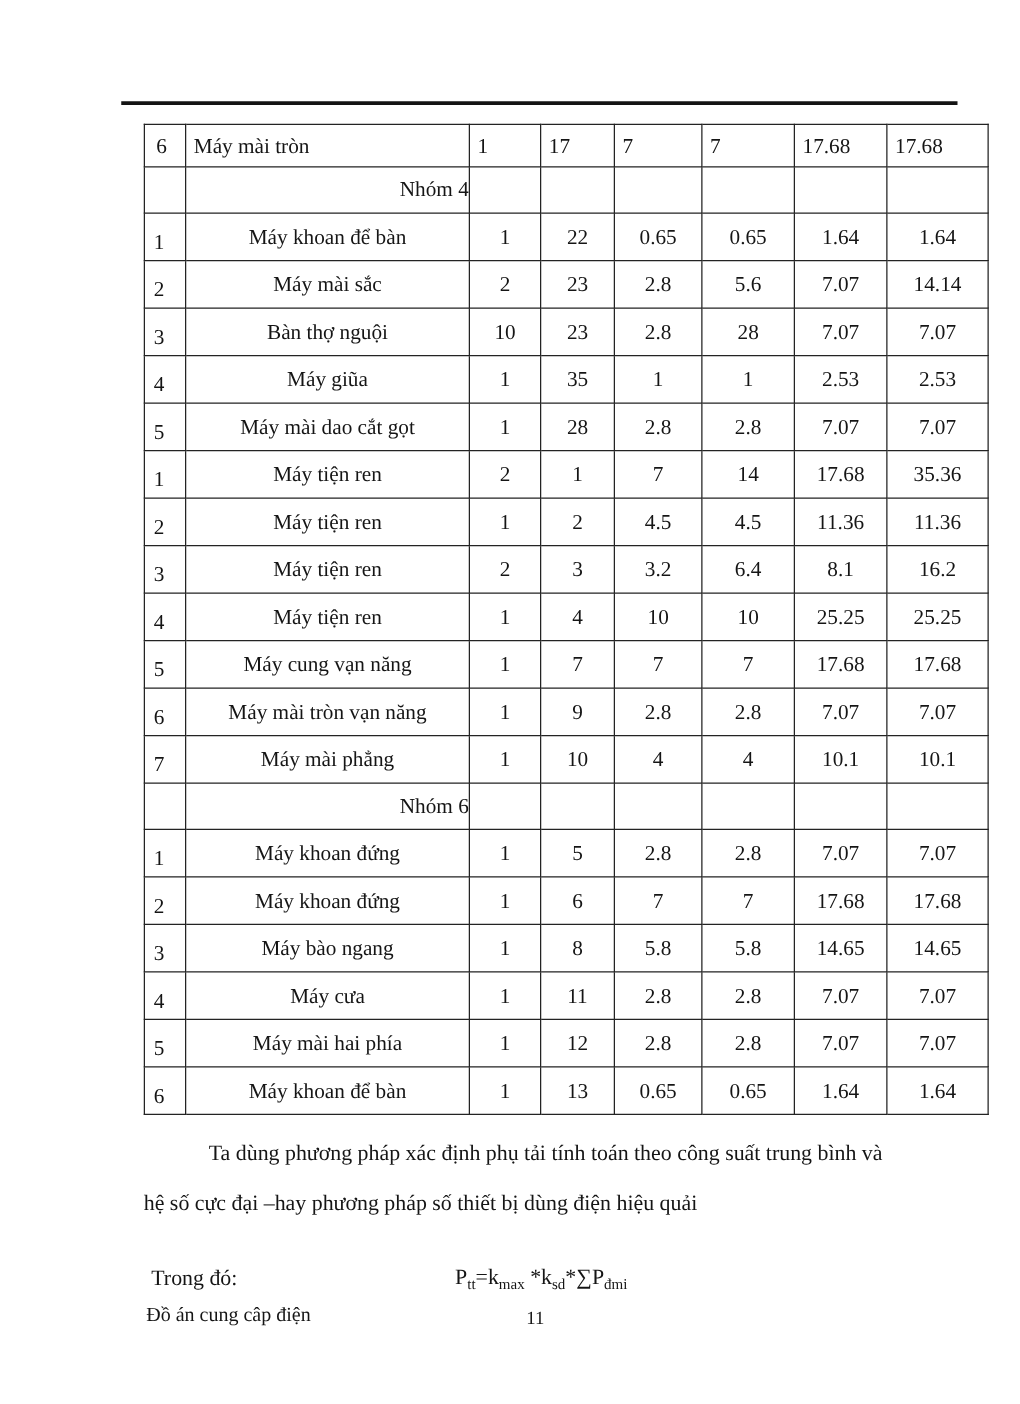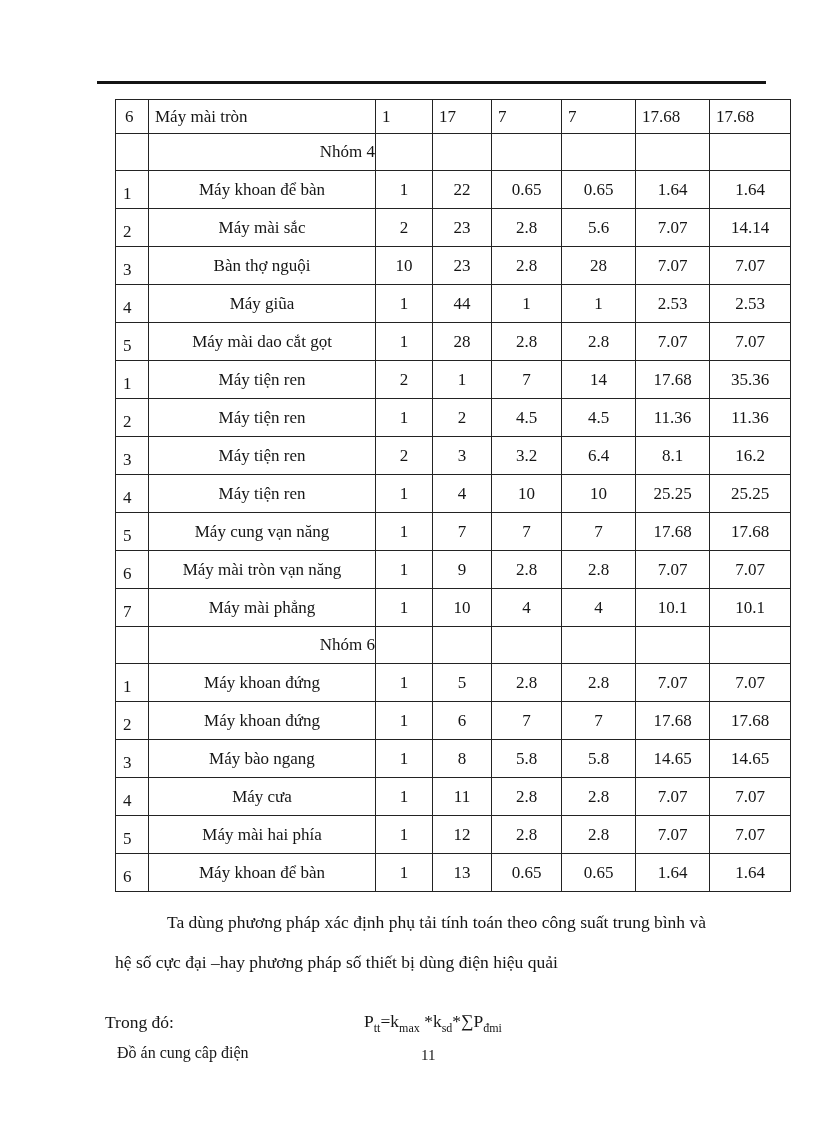--- a/index.html
+++ b/index.html
@@ -38,21 +38,21 @@
     font-size:17.5px;line-height:40px;
   }
   .para .pline{white-space:nowrap;}
   .para .indent{text-indent:52px;}
   .formula{
     position:absolute;left:115px;top:1011px;width:636px;
     text-align:center;font-size:17.5px;white-space:pre;
   }
   .formula sub{font-size:12px;line-height:0;}
   .trongdo{
-    position:absolute;left:105px;top:1012px;font-size:17.5px;
+    position:absolute;left:121px;top:1012px;font-size:17.5px;
   }
   .footer-title{
     position:absolute;left:117px;top:1044px;font-size:16px;
   }
   .page-number{
     position:absolute;left:421px;top:1047px;font-size:15px;
   }
 </style>
 </head>
 <body>
@@ -120,21 +120,21 @@
           <td class="c3">23</td>
           <td class="c4">2.8</td>
           <td class="c5">28</td>
           <td class="c6">7.07</td>
           <td class="c7">7.07</td>
         </tr>
         <tr class="row-data">
           <td class="c0">4</td>
           <td class="c1">Máy giũa</td>
           <td class="c2">1</td>
-          <td class="c3">44</td>
+          <td class="c3">35</td>
           <td class="c4">1</td>
           <td class="c5">1</td>
           <td class="c6">2.53</td>
           <td class="c7">2.53</td>
         </tr>
         <tr class="row-data">
           <td class="c0">5</td>
           <td class="c1">Máy mài dao cắt gọt</td>
           <td class="c2">1</td>
           <td class="c3">28</td>

